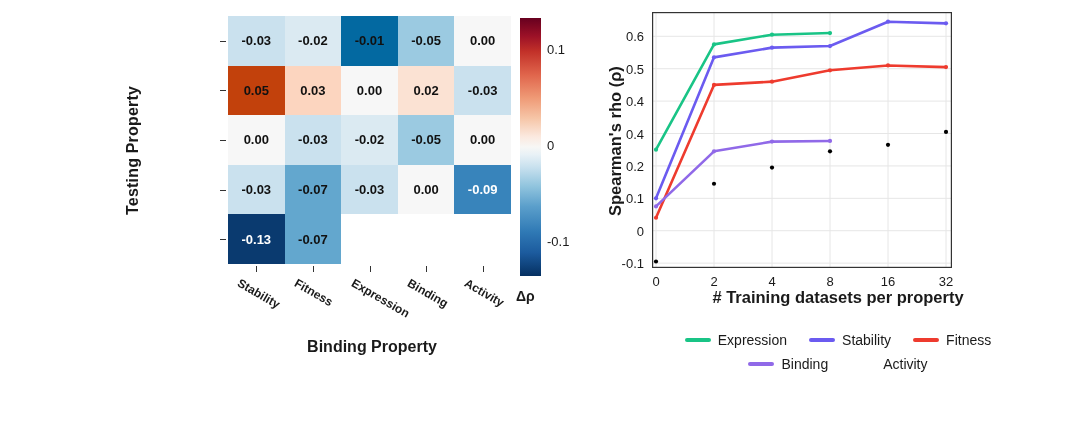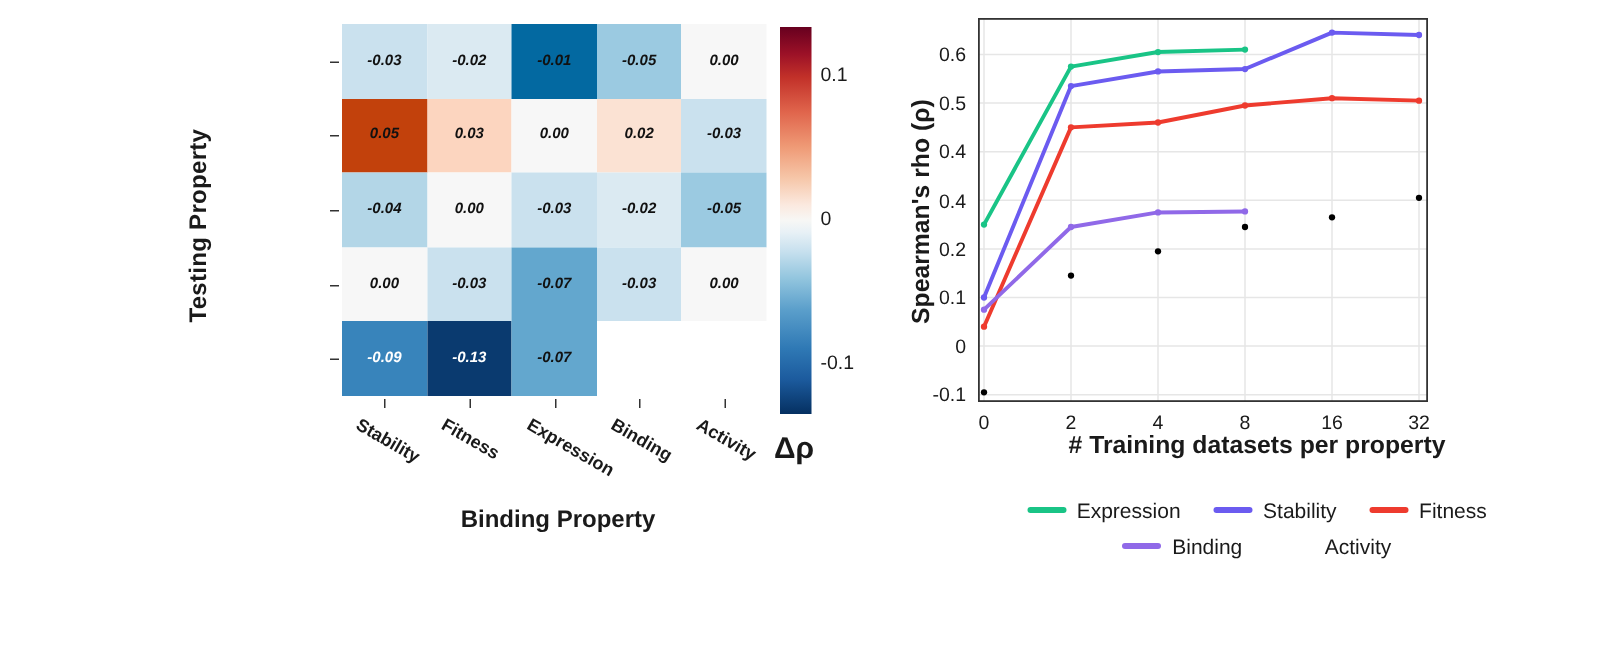--- a/index.html
+++ b/index.html
@@ -11,35 +11,35 @@
   #hm-ylabel{position:absolute;left:118px;top:50px;width:30px;height:200px;
       display:flex;align-items:center;justify-content:center;
       font-size:16px;font-weight:bold;color:#1a1a1a;letter-spacing:.2px;
       writing-mode:vertical-rl;transform:rotate(180deg);white-space:nowrap;}
   #hm-xlabel{position:absolute;left:228px;top:338px;width:288px;text-align:center;
       font-size:16px;font-weight:bold;color:#1a1a1a;}
 
   #hm-grid{position:absolute;left:228px;top:16px;width:283px;height:248px;
       display:grid;grid-template-columns:repeat(5,1fr);grid-template-rows:repeat(5,1fr);}
   .hm-cell{display:flex;align-items:center;justify-content:center;
-      font-size:10px;font-weight:bold;line-height:1;font-style:italic;}
+      font-size:13px;font-weight:bold;line-height:1;}
   .hm-ytick-dash{position:absolute;width:6px;height:1px;background:#333;}
   .hm-xtick{position:absolute;top:0;font-size:12px;font-weight:600;color:#1a1a1a;
       white-space:nowrap;transform-origin:0 0;transform:rotate(30deg);}
   .hm-xtick-mark{position:absolute;width:1px;height:6px;background:#333;}
 
   
   #cbar-wrap{position:absolute;left:516px;top:10px;width:84px;height:310px;}
   #cbar{position:absolute;left:4px;top:8px;width:21px;height:258px;
       background:linear-gradient(to top,
         #053061 0%, #1c5b9e 9%, #2f79b5 17%, #5b9fcb 27%, #92c5de 35%,
         #c7e0ee 42%, #e8f1f6 47%, #f7f7f5 50%, #fbe9df 54%,
         #f6c6a8 61%, #ef9a76 69%, #e0654c 78%, #c23129 87%, #9c1127 93%, #67001f 100%);}
   .cbar-tick{position:absolute;left:31px;font-size:13px;color:#1a1a1a;}
-  #cbar-label{position:absolute;left:0px;top:278px;font-size:20px;font-weight:bold;color:#1a1a1a;}
+  #cbar-label{position:absolute;left:0px;top:278px;font-size:14px;font-weight:bold;color:#1a1a1a;}
 
   
   #panelB{position:absolute;left:600px;top:0;width:474px;height:390px;}
   #lc-ylabel{position:absolute;left:2px;top:10px;width:26px;height:262px;
       display:flex;align-items:center;justify-content:center;
       font-size:16.5px;font-weight:bold;color:#1a1a1a;
       writing-mode:vertical-rl;transform:rotate(180deg);white-space:nowrap;}
   #lc-xlabel{position:absolute;left:28px;top:288px;width:420px;text-align:center;
       font-size:16.5px;font-weight:bold;color:#1a1a1a;}
   #lc-plot{position:absolute;left:52px;top:12px;width:300px;height:256px;}
@@ -92,21 +92,20 @@
         <div class="hm-cell" style="background: rgb(202, 225, 238); color: rgb(17, 17, 17);">-0.03</div>
         <div class="hm-cell" style="background: rgb(219, 234, 242); color: rgb(17, 17, 17);">-0.02</div>
         <div class="hm-cell" style="background: #0369a1; color: rgb(17, 17, 17);">-0.01</div>
         <div class="hm-cell" style="background: rgb(155, 202, 225); color: rgb(17, 17, 17);">-0.05</div>
         <div class="hm-cell" style="background: rgb(247, 247, 247); color: rgb(17, 17, 17);">0.00</div>
         <div class="hm-cell" style="background: #c2410c; color: rgb(17, 17, 17);">0.05</div>
         <div class="hm-cell" style="background: rgb(252, 213, 191); color: rgb(17, 17, 17);">0.03</div>
         <div class="hm-cell" style="background: rgb(247, 247, 247); color: rgb(17, 17, 17);">0.00</div>
         <div class="hm-cell" style="background: rgb(251, 226, 211); color: rgb(17, 17, 17);">0.02</div>
         <div class="hm-cell" style="background: rgb(202, 225, 238); color: rgb(17, 17, 17);">-0.03</div>
-        <div class="hm-cell" style="background: rgb(179, 214, 231); color: rgb(17, 17, 17);">-0.04</div>
         <div class="hm-cell" style="background: rgb(247, 247, 247); color: rgb(17, 17, 17);">0.00</div>
         <div class="hm-cell" style="background: rgb(202, 225, 238); color: rgb(17, 17, 17);">-0.03</div>
         <div class="hm-cell" style="background: rgb(219, 234, 242); color: rgb(17, 17, 17);">-0.02</div>
         <div class="hm-cell" style="background: rgb(155, 202, 225); color: rgb(17, 17, 17);">-0.05</div>
         <div class="hm-cell" style="background: rgb(247, 247, 247); color: rgb(17, 17, 17);">0.00</div>
         <div class="hm-cell" style="background: rgb(202, 225, 238); color: rgb(17, 17, 17);">-0.03</div>
         <div class="hm-cell" style="background: rgb(99, 167, 206); color: rgb(17, 17, 17);">-0.07</div>
         <div class="hm-cell" style="background: rgb(202, 225, 238); color: rgb(17, 17, 17);">-0.03</div>
         <div class="hm-cell" style="background: rgb(247, 247, 247); color: rgb(17, 17, 17);">0.00</div>
         <div class="hm-cell" style="background: rgb(56, 132, 187); color: rgb(255, 255, 255);">-0.09</div>

